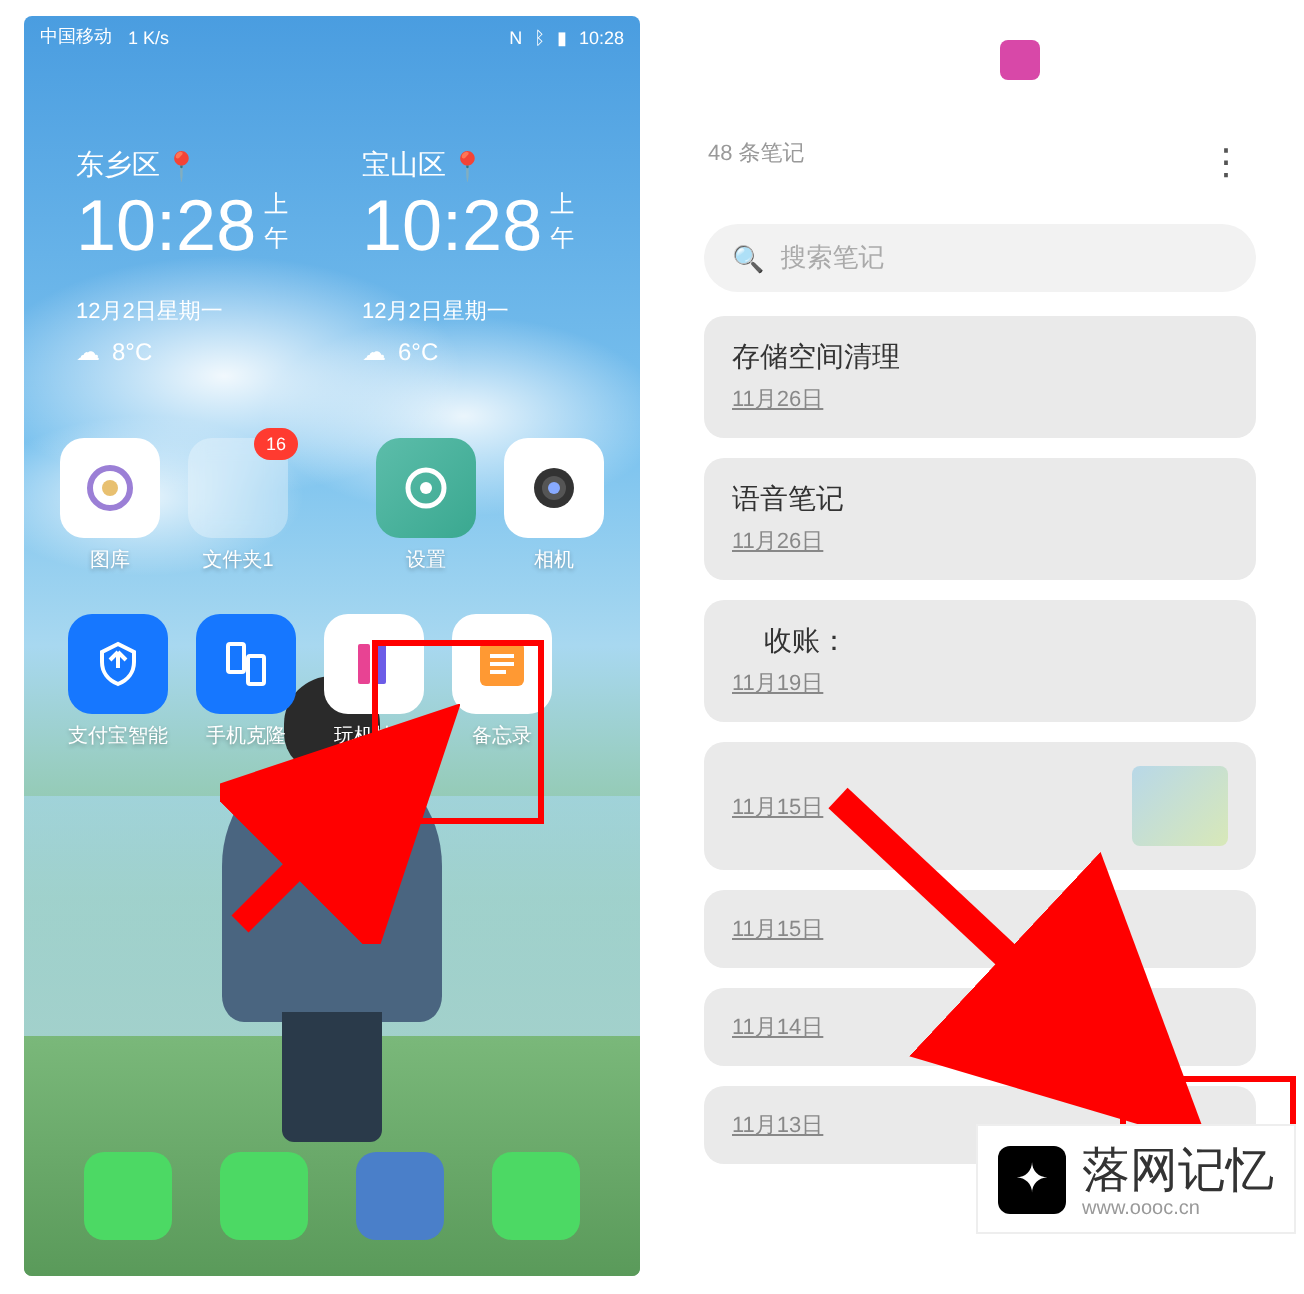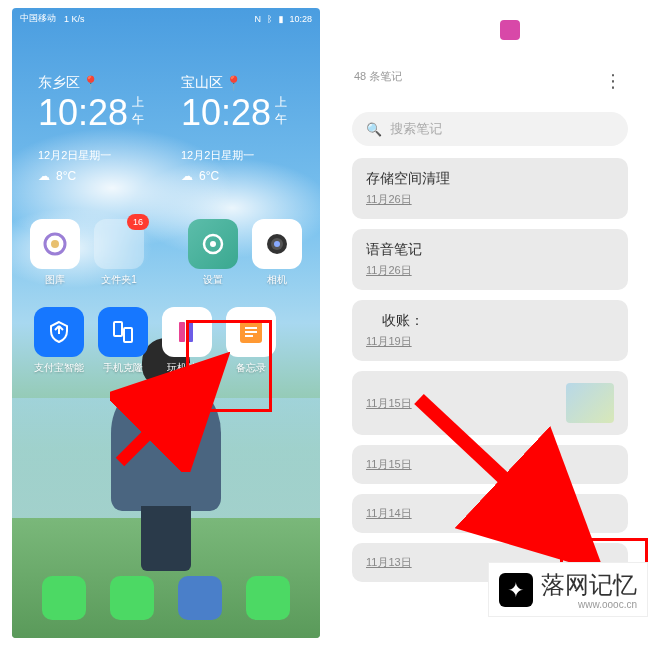--- a/index.html
+++ b/index.html
@@ -326,21 +326,21 @@
       background: #000;
       border-radius: 6px;
       display: flex;
       align-items: center;
       justify-content: center;
       color: #fff;
       font-size: 20px;
     }
     
     .wm-text { font-size: 24px; font-weight: 500; color: #333; }
-    .wm-url { font-size: 10px; color: #999; text-align: right; margin-top: -2px;}
+    .wm-url { font-size: 10px; color: #999; text-align: left; margin-top: -2px;}
     
     .folder-mini { display:grid; grid-template-columns:1fr 1fr; gap:2px; padding:6px; }
     .folder-mini div { background:#fff; border-radius:3px; height:16px; }
   </style>
 </head>
 <body>
 
 <div class="phone-left">
   <div class="clouds"></div>
   <div class="water"></div>

